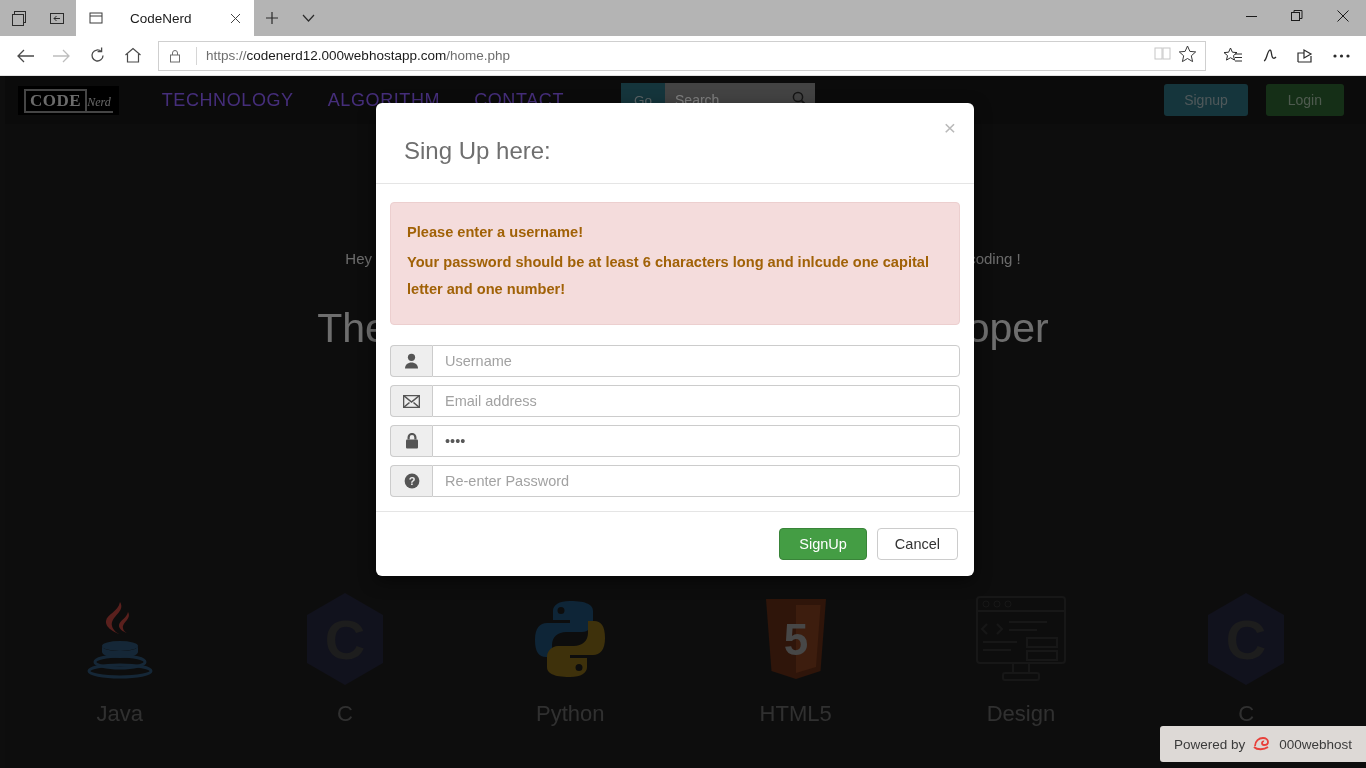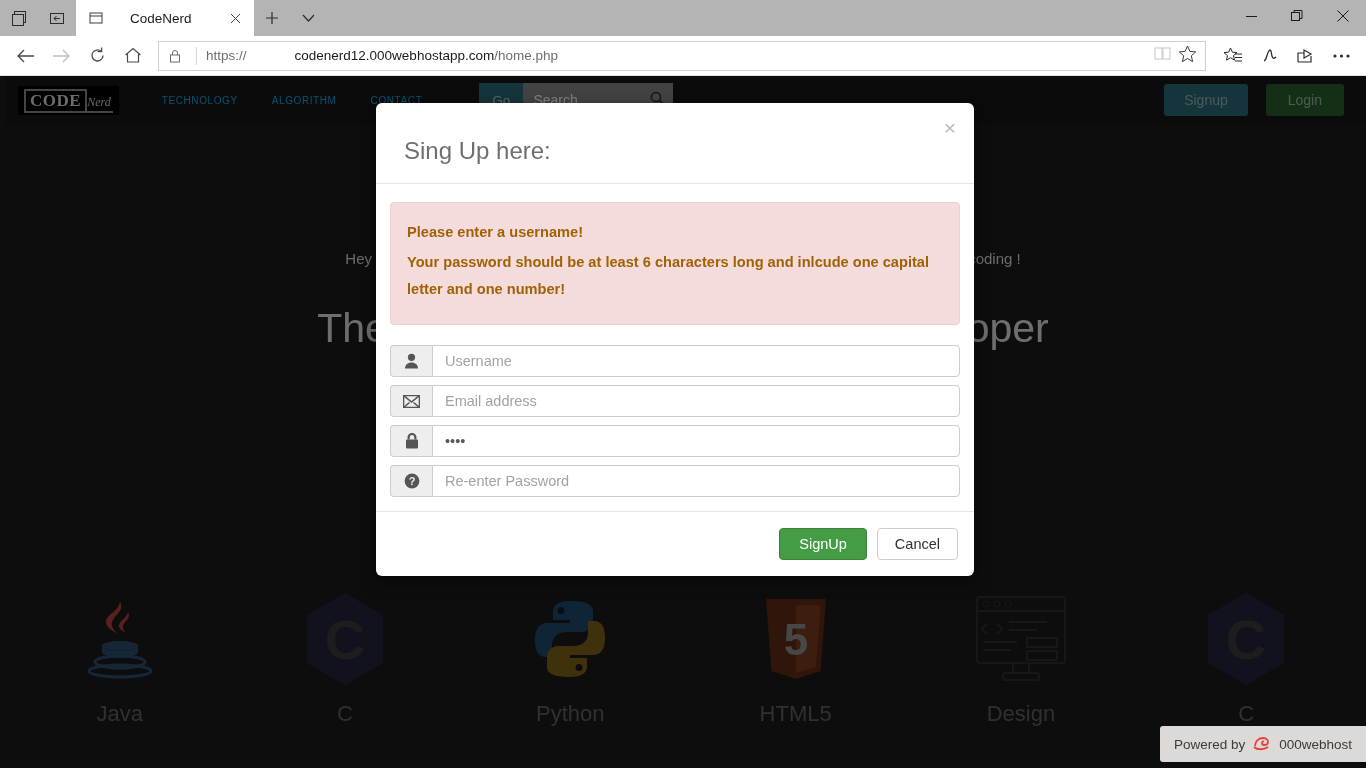--- a/index.html
+++ b/index.html
@@ -50,21 +50,21 @@
     color: #4a4a4a;
   }
   .nav-ico.disabled { color: #bdbdbd; }
   .urlbar {
     flex: 1 1 auto; height: 30px; background: #fff; border: 1px solid #cfcfcf;
     display: flex; align-items: center; margin: 0 8px 0 6px; padding: 0 4px 0 10px;
   }
   .lock-ico { width: 18px; display: flex; align-items: center; color: #6d6d6d; }
   .url-sep { width: 1px; height: 18px; background: #d6d6d6; margin: 0 9px; }
   .url-text { flex: 1 1 auto; font-size: 13.5px; color: #6e6e6e; white-space: nowrap; overflow: hidden; }
-  .url-text b { color: #1b1b1b; font-weight: normal; margin-left: 48px; }
+  .url-text b { color: #1b1b1b; font-weight: normal; }
   .url-right { display: flex; align-items: center; gap: 6px; padding-right: 4px; }
 
   
   .page {
     position: absolute; top: 76px; left: 0; width: 1366px; height: 692px;
     background: #1b1b1b; overflow: hidden;
   }
   .page-scroll-edge {
     position: absolute; left: 0; top: 0; width: 5px; height: 692px; background: #1c1c1c; z-index: 6;
   }
@@ -80,21 +80,21 @@
   }
   .logo-code {
     border: 2px solid #8b8b8b; color: #d7d7d7; font-family: "Liberation Serif", serif;
     font-weight: bold; font-size: 17px; letter-spacing: .5px; padding: 0 4px; line-height: 20px;
   }
   .logo-nerd {
     color: #cfcfcf; font-family: "Liberation Serif", serif; font-style: italic; font-size: 12px;
     border-bottom: 2px solid #8b8b8b; padding: 0 2px; line-height: 18px; margin-left: -2px;
   }
   .site-link {
-    color: #0ea5e9; font-size: 10px; letter-spacing: .6px; padding: 0 17px; text-decoration: none;
+    color: #8b5cf6; font-size: 18px; letter-spacing: .6px; padding: 0 17px; text-decoration: none;
   }
   .search-wrap { display: flex; align-items: center; margin-left: 40px; height: 34px; }
   .go-btn {
     background: #2a6a78; color: #b9c9cd; font-size: 13.5px; height: 34px; padding: 0 13px;
     border: none; display: flex; align-items: center;
   }
   .search-box {
     width: 150px; height: 34px; background: #868686; display: flex; align-items: center;
     padding: 0 8px 0 10px;
   }

